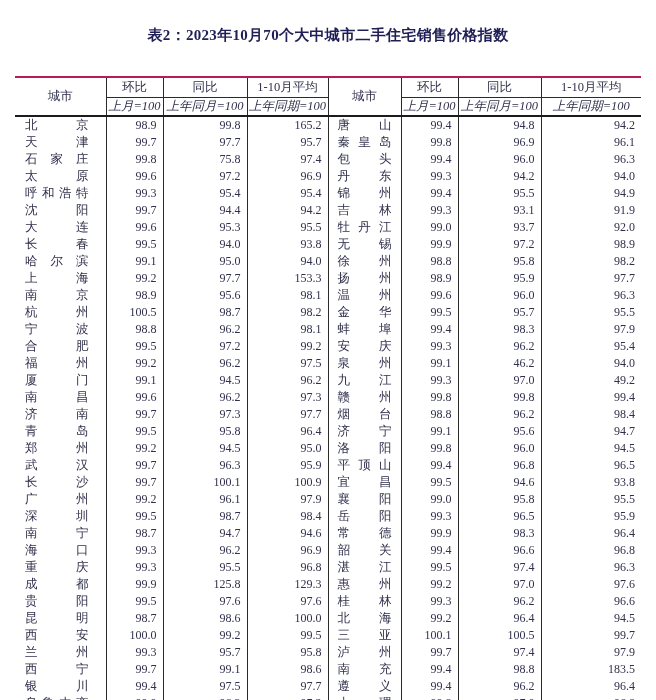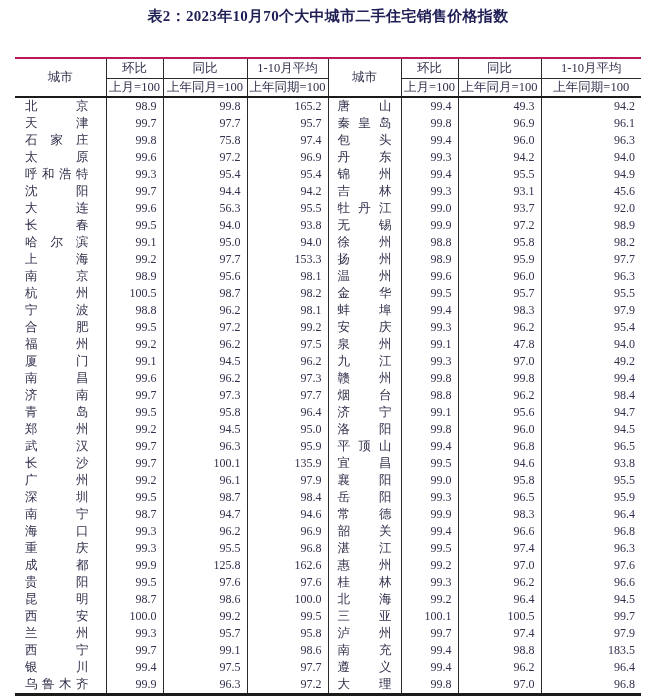--- a/index.html
+++ b/index.html
@@ -3,37 +3,37 @@
 <meta charset="utf-8">
 <style>
   * { margin:0; padding:0; box-sizing:border-box; }
   html,body { background:#ffffff; }
   body {
     width:656px; height:700px; overflow:hidden;
     font-family:"Liberation Serif","DejaVu Serif",serif;
     color:#30304c;
   }
   .title {
-    padding-top:7px; text-align:center;
+    padding-top:26px; text-align:center;
     font-size:15px; font-weight:bold; color:#1f1f55;
     letter-spacing:.3px;
   }
   table.idx {
     margin:31px 0 0 15px; width:626px;
     border-collapse:collapse; table-layout:fixed;
     border-top:2px solid #be185d;
     border-bottom:3px solid #1b1b1b;
   }
   th, td {
     font-size:12.5px; font-weight:normal; color:#30304c;
     vertical-align:middle; overflow:hidden; white-space:nowrap;
   }
   thead th { text-align:center; }
   thead tr.main th { height:20px; }
-  thead tr.sub th { height:16px; border-top:1px solid #2a2a2a; }
+  thead tr.sub th { height:16px; border-top:1px solid #2a2a2a;font-style:italic; }
   thead tr.main th:not(:first-child) { border-left:1px solid #2a2a2a; }
   thead tr.sub th { border-left:1px solid #2a2a2a; }
   thead tr.sub th, thead th[rowspan] { border-bottom:2px solid #1b1b1b; }
   tbody td { height:16.7px; }
   tbody td:not(:first-child) { border-left:1px solid #2a2a2a; }
   td.num { text-align:right; padding-right:6px; font-size:12px; }
   td.city .cityspread {
     display:flex; justify-content:space-between;
     margin:0 17px 0 10px;
   }
@@ -87,21 +87,21 @@
         <td class="num">98.9</td>
         <td class="num">99.8</td>
         <td class="num">165.2</td>
         <td class="city rhalf">
           <div class="cityspread">
             <span>唐</span>
             <span>山</span>
           </div>
         </td>
         <td class="num">99.4</td>
-        <td class="num">49.3</td>
+        <td class="num">94.8</td>
         <td class="num">94.2</td>
       </tr>
       <tr>
         <td class="city">
           <div class="cityspread">
             <span>天</span>
             <span>津</span>
           </div>
         </td>
         <td class="num">99.7</td>
@@ -192,31 +192,31 @@
         <td class="num">94.4</td>
         <td class="num">94.2</td>
         <td class="city rhalf">
           <div class="cityspread">
             <span>吉</span>
             <span>林</span>
           </div>
         </td>
         <td class="num">99.3</td>
         <td class="num">93.1</td>
-        <td class="num">45.6</td>
+        <td class="num">91.9</td>
       </tr>
       <tr>
         <td class="city">
           <div class="cityspread">
             <span>大</span>
             <span>连</span>
           </div>
         </td>
         <td class="num">99.6</td>
-        <td class="num">56.3</td>
+        <td class="num">95.3</td>
         <td class="num">95.5</td>
         <td class="city rhalf">
           <div class="cityspread">
             <span>牡</span>
             <span>丹</span>
             <span>江</span>
           </div>
         </td>
         <td class="num">99.0</td>
         <td class="num">93.7</td>
@@ -373,21 +373,21 @@
         <td class="num">99.2</td>
         <td class="num">96.2</td>
         <td class="num">97.5</td>
         <td class="city rhalf">
           <div class="cityspread">
             <span>泉</span>
             <span>州</span>
           </div>
         </td>
         <td class="num">99.1</td>
-        <td class="num">47.8</td>
+        <td class="num">46.2</td>
         <td class="num">94.0</td>
       </tr>
       <tr>
         <td class="city">
           <div class="cityspread">
             <span>厦</span>
             <span>门</span>
           </div>
         </td>
         <td class="num">99.1</td>
@@ -506,21 +506,21 @@
       </tr>
       <tr>
         <td class="city">
           <div class="cityspread">
             <span>长</span>
             <span>沙</span>
           </div>
         </td>
         <td class="num">99.7</td>
         <td class="num">100.1</td>
-        <td class="num">135.9</td>
+        <td class="num">100.9</td>
         <td class="city rhalf">
           <div class="cityspread">
             <span>宜</span>
             <span>昌</span>
           </div>
         </td>
         <td class="num">99.5</td>
         <td class="num">94.6</td>
         <td class="num">93.8</td>
       </tr>
@@ -626,21 +626,21 @@
       </tr>
       <tr>
         <td class="city">
           <div class="cityspread">
             <span>成</span>
             <span>都</span>
           </div>
         </td>
         <td class="num">99.9</td>
         <td class="num">125.8</td>
-        <td class="num">162.6</td>
+        <td class="num">129.3</td>
         <td class="city rhalf">
           <div class="cityspread">
             <span>惠</span>
             <span>州</span>
           </div>
         </td>
         <td class="num">99.2</td>
         <td class="num">97.0</td>
         <td class="num">97.6</td>
       </tr>

